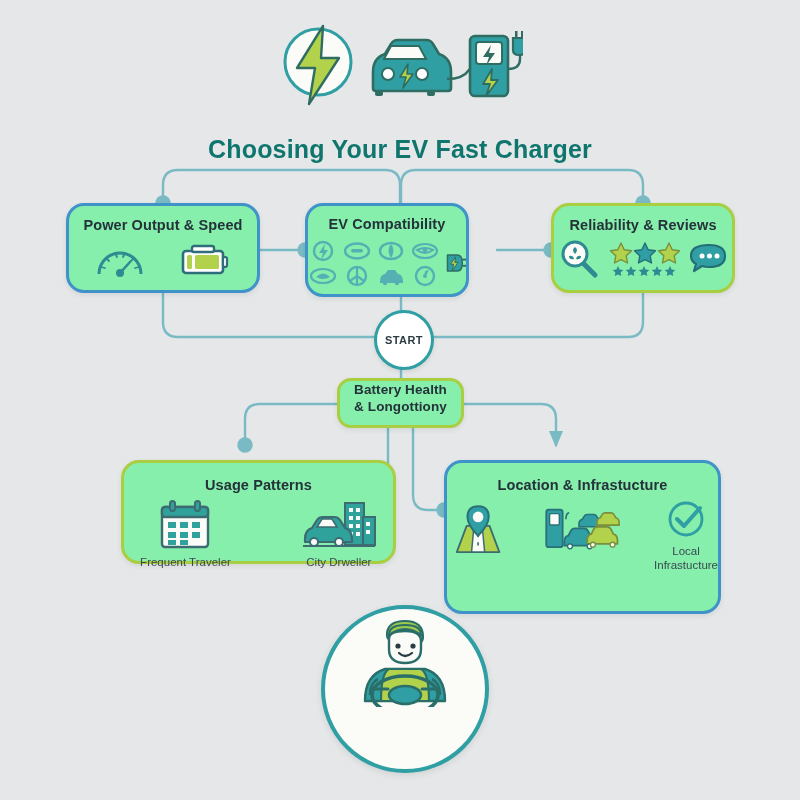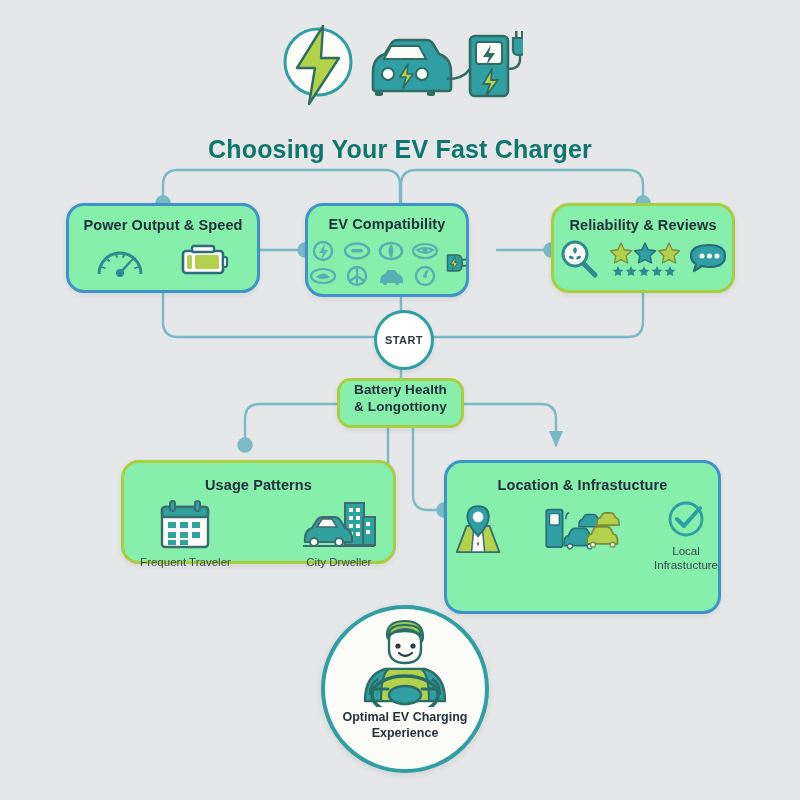--- a/index.html
+++ b/index.html
@@ -384,19 +384,15 @@
       <circle cx="49" cy="27" r="2.6" fill="#2a3c44"></circle>
       <circle cx="64" cy="27" r="2.6" fill="#2a3c44"></circle>
       <path d="M50,34 q6,6 13,0" fill="none" stroke="#2a3c44" stroke-width="2.2" stroke-linecap="round"></path>
       <path d="M40,16 q0,-10 16,-10 q16,0 16,10 q-8,-6 -16,-6 q-8,0 -16,6z" fill="#9ec94a" stroke="#2a6e6a" stroke-width="2"></path>
       <ellipse cx="56" cy="76" rx="33" ry="19" fill="none" stroke="#2a6e6a" stroke-width="3.6"></ellipse>
       <ellipse cx="56" cy="76" rx="16" ry="9" fill="#2f9fa3" stroke="#2a6e6a" stroke-width="2.6"></ellipse>
       <path d="M23,70 h16 M73,70 h16" stroke="#2a6e6a" stroke-width="3" stroke-linecap="round"></path>
       <path d="M29,60 q-8,4 -8,16" fill="none" stroke="#2a6e6a" stroke-width="2.6"></path>
       <path d="M83,60 q8,4 8,16" fill="none" stroke="#2a6e6a" stroke-width="2.6"></path>
     </svg>
-    <div class="outcome-label">
-      <span>Optimal EV Charging</span><br>
-      <span>Experience</span>
-    </div>
   </div>
 
 </div>
 
 </body></html>

